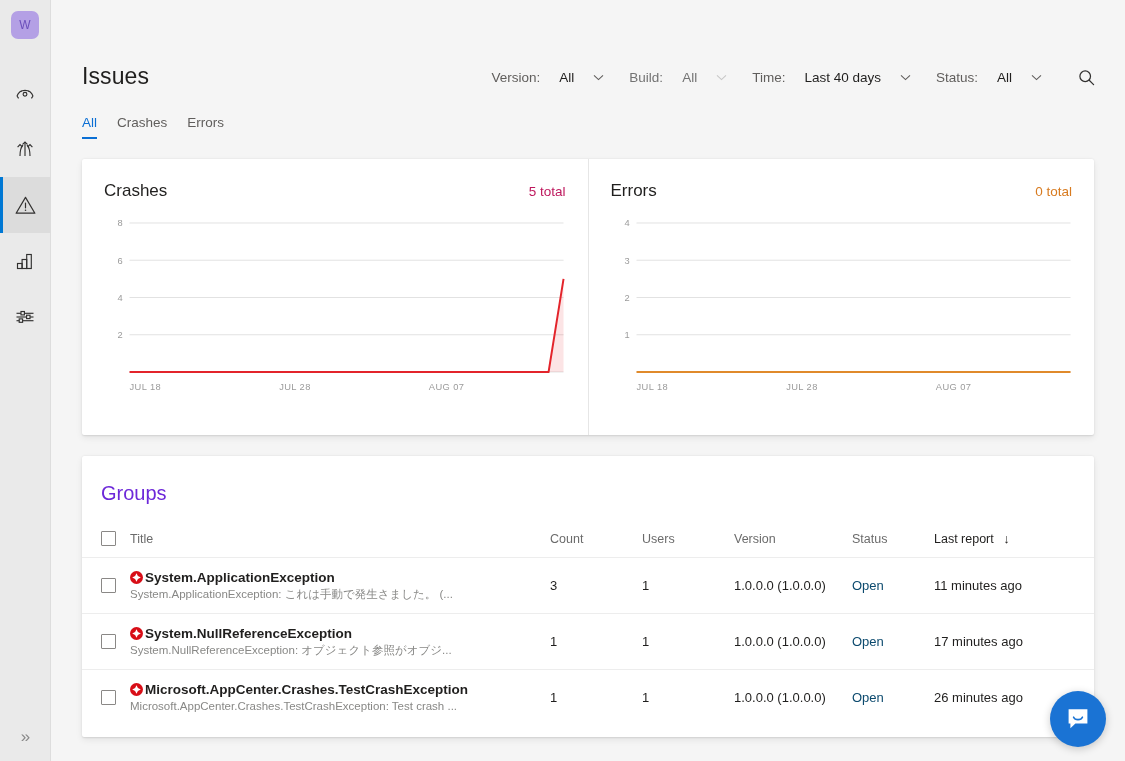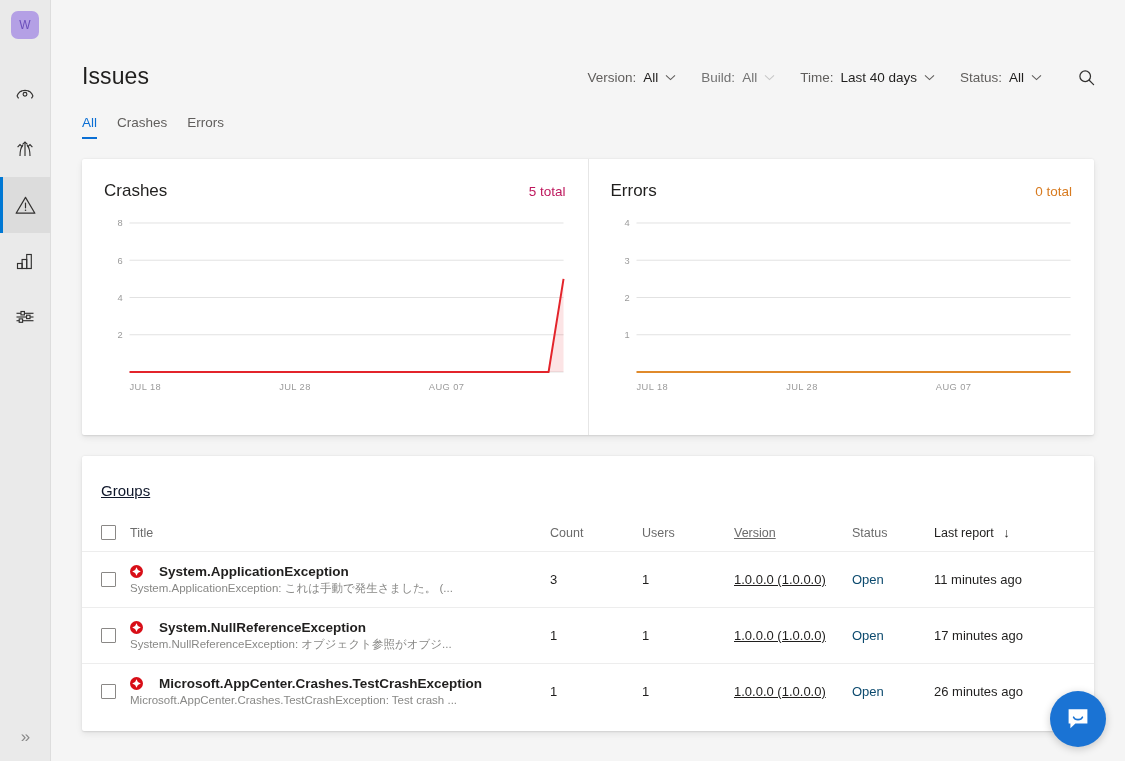--- a/index.html
+++ b/index.html
@@ -53,21 +53,21 @@
     height: 70px; padding: 0 28px 0 31px;
     display: flex; align-items: flex-start; justify-content: space-between; margin-top: 35px;
   }
   .page-title {
     font-size: 23px; color: #201f1e; font-weight: 400;
     margin-top: 28px; letter-spacing: .1px;
   }
   .filters { display: flex; align-items: center; gap: 25px; margin-top: 31px; }
   .filter {
     font-size: 13.5px; color: #323130; cursor: pointer;
-    display: flex; align-items: center; gap: 7px; white-space: nowrap; justify-content: flex-end;
+    display: flex; align-items: center; gap: 19px; white-space: nowrap; justify-content: flex-end;
   }
   .filter .flabel { color: #605e5c; }
   .filter .fvalue { color: #201f1e; }
   .filter.disabled { cursor: default; }
   .filter.disabled .flabel, .filter.disabled .fvalue { color: #737373; }
   .chev { width: 11px; height: 7px; }
   .search-btn {
     width: 22px; height: 22px; margin-left: 8px;
     display: flex; align-items: center; justify-content: center; cursor: pointer;
   }
@@ -101,47 +101,46 @@
   .chart-title { font-size: 17px; color: #201f1e; font-weight: 400; }
   .chart-total { font-size: 13.5px; }
   .chart-total.crashes { color: #be185d; }
   .chart-total.errors { color: #d87b20; }
   .chart-body { margin-top: 12px; position: relative; height: 185px; }
   .chart-svg { display: block; width: 100%; height: 185px; }
 
   
   .groups-card { margin-top: 21px; padding: 0 0 12px 0; }
   .groups-title {
-    font-size: 15px; color: #0f172a; font-weight: 400;
+    font-size: 20px; color: #6d28d9; font-weight: 400;
     padding: 26px 0 0 19px;
-    text-decoration: underline;
   }
   table.groups { width: 100%; border-collapse: collapse; table-layout: fixed; }
   table.groups th {
     font-size: 12.5px; color: #6b6b6b; font-weight: 400; text-align: left;
     padding: 26px 0 11px 0;
   }
   table.groups th.sorted { color: #201f1e; }
   table.groups td {
     padding: 11px 0; vertical-align: middle;
     border-top: 1px solid #ededed; font-size: 13px; color: #201f1e;
   }
   .col-chk { width: 48px; padding-left: 19px !important; }
   .col-title { width: 420px; }
   .col-count { width: 92px; }
   .col-users { width: 92px; }
-  .col-version { width: 118px; text-decoration: underline; }
+  .col-version { width: 118px; }
   .col-status { width: 82px; }
   .col-last { width: 160px; }
   .chk {
     width: 15px; height: 15px; border: 1px solid #8a8886;
     border-radius: 1px; background: #fff; cursor: pointer; display: block;
   }
   .title-wrap { display: block; }
-  .title-line { display: flex; align-items: center; gap: 16px; }
+  .title-line { display: flex; align-items: center; gap: 2px; }
   .crash-icon { flex: 0 0 13px; }
   .title-text {
     font-size: 13.5px; color: #201f1e; font-weight: bold;
     cursor: pointer; line-height: 17px;
   }
   .title-sub {
     font-size: 11.5px; color: #888886; margin-top: 3px;
     white-space: nowrap; overflow: hidden; text-overflow: ellipsis;
     max-width: 400px; line-height: 15px;
   }

